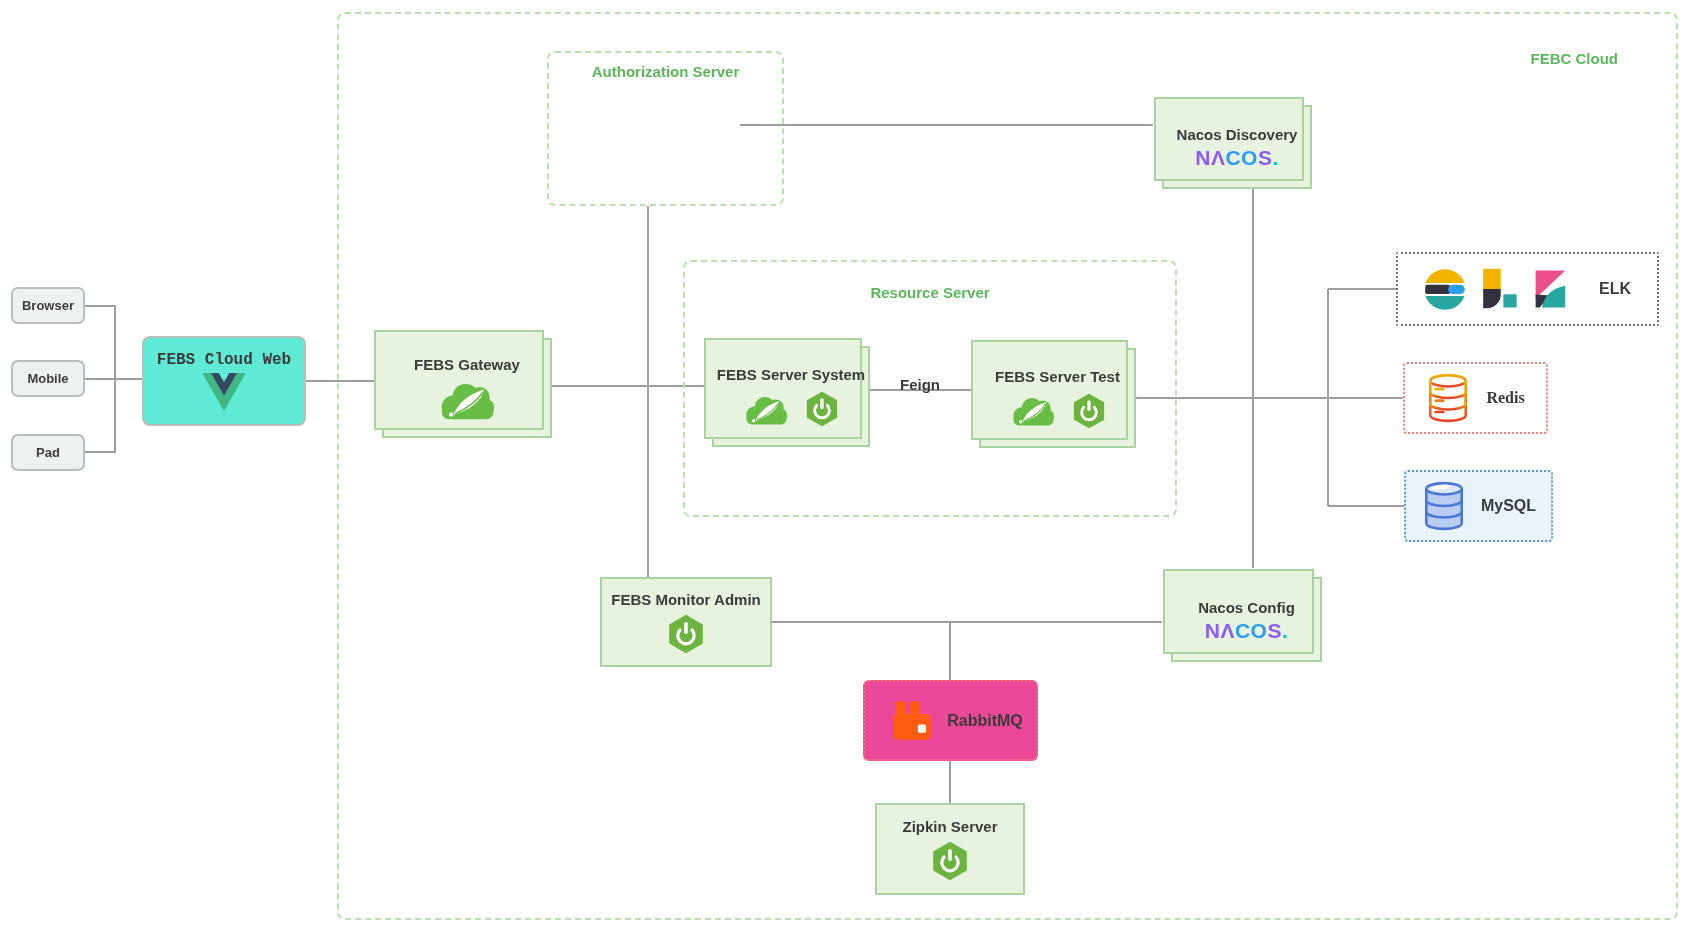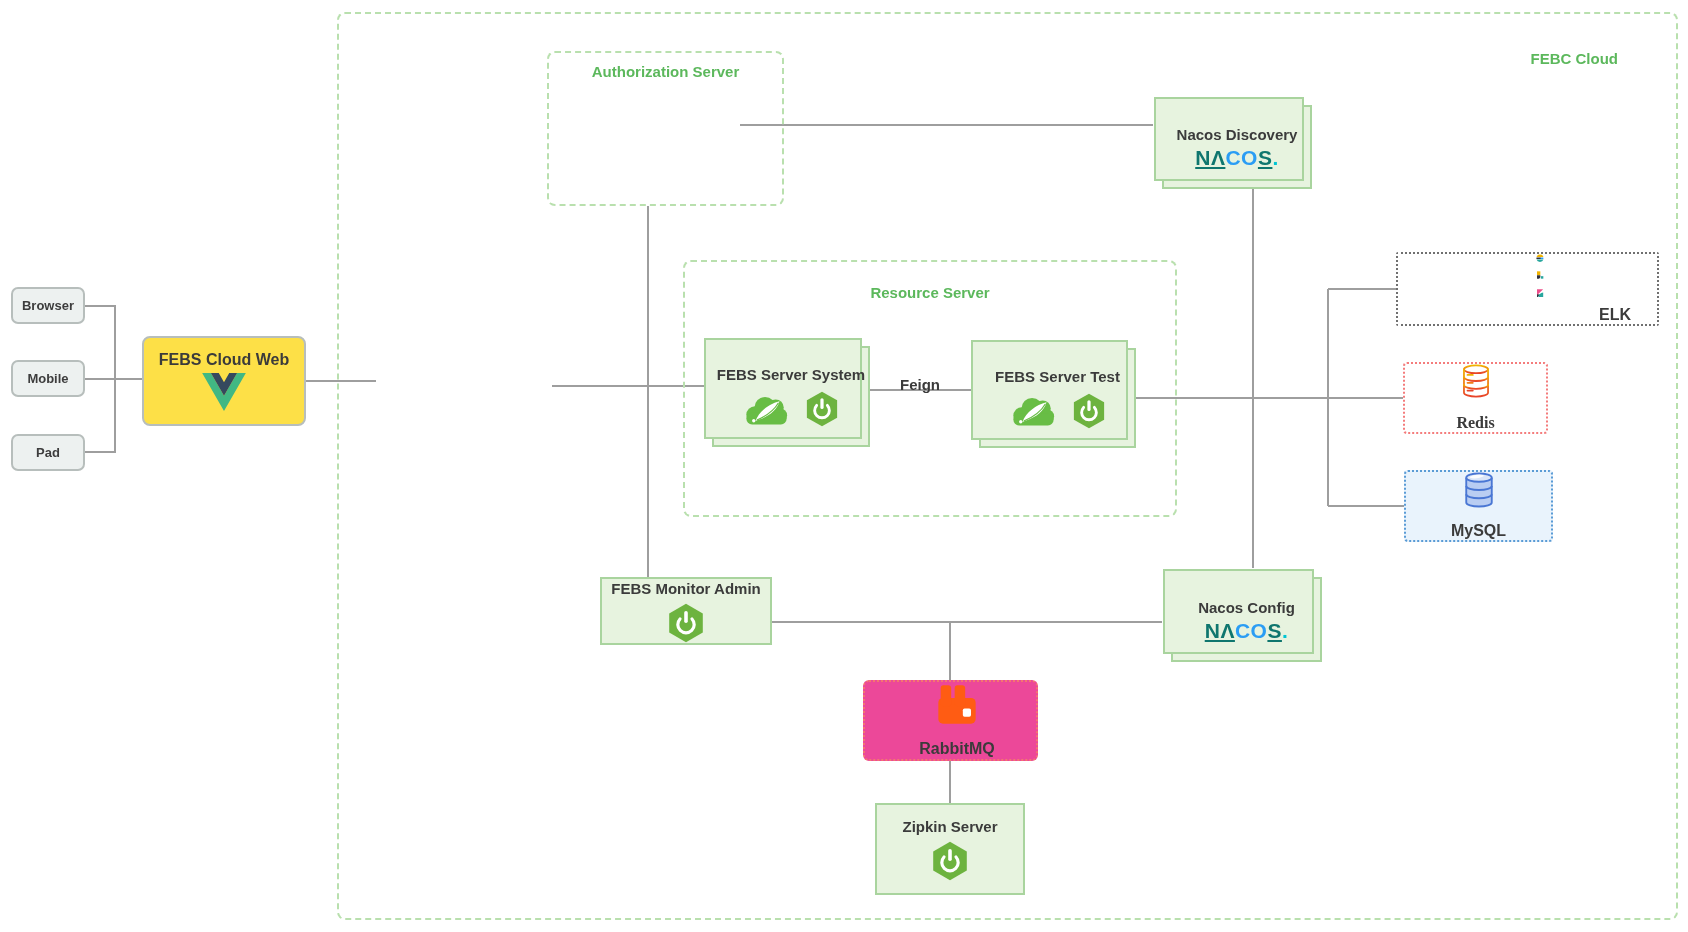--- a/index.html
+++ b/index.html
@@ -4,30 +4,30 @@
 <style>
   html,body{margin:0;padding:0;background:#fff;font-family:"Liberation Sans",sans-serif;}
   #stage{position:relative;width:1688px;height:932px;background:#fff;overflow:hidden;}
   svg.wires{position:absolute;left:0;top:0;width:1688px;height:932px;pointer-events:none;}
   .node{position:absolute;box-sizing:border-box;display:flex;flex-direction:column;align-items:center;justify-content:center;}
   .green{background:#e7f3df;border:2px solid #a9d49e;z-index:1;}
   .stack::before{content:"";position:absolute;top:-10px;left:-10px;width:100%;height:100%;
      background:#e7f3df;border:2px solid #a9d49e;z-index:-1;}
   .client{background:#edf1f0;border:2px solid #b7bebc;border-radius:7px;
      font-size:13px;font-weight:700;color:#3d3d3d;z-index:1;}
-  .webbox{background:#fde047;border:2px solid #b7bebc;border-radius:8px;z-index:1;gap:4px;}
+  .webbox{background:#5eead4;border:2px solid #b7bebc;border-radius:8px;z-index:1;gap:4px;font-family:Liberation Mono, monospace;}
   .dashed-group{position:absolute;box-sizing:border-box;border:2px dashed #b9e0ae;border-radius:8px;}
   .group-label{position:absolute;color:#5cb85c;font-weight:700;font-size:15px;white-space:nowrap;}
   .t{font-size:15px;font-weight:700;color:#3b3b3b;white-space:nowrap;}
   .t-big{font-size:16px;font-weight:700;color:#3b3b3b;}
   .iconrow{display:flex;align-items:center;gap:14px;}
-  .rownode{flex-direction:column;gap:14px;}
+  .rownode{flex-direction:row;gap:14px;}
   .feign-label{position:absolute;font-size:15px;font-weight:600;color:#3b3b3b;text-align:center;margin-top:16px;}
   .nacos-logo{font-size:21px;font-weight:800;letter-spacing:0.5px;line-height:1;margin-top:4px;}
-  .nc-dark{color:#0f766e;text-decoration:underline;} .nc-blue{color:#2b9df4;} .nc-dot{color:#00c5d4;}
+  .nc-dark{color:#8b5cf6;} .nc-blue{color:#2b9df4;} .nc-dot{color:#00c5d4;}
   .elkbox{background:#fff;border:2px dotted #707070;border-radius:2px;z-index:1;}
   .redisbox{background:#fff;border:2px dotted #f47c7c;border-radius:4px;z-index:1;font-family:Liberation Serif, serif;}
   .mysqlbox{background:#e9f3fc;border:2px dotted #5a9bd5;border-radius:4px;z-index:1;}
   .rabbitbox{background:#ec4899;border:2px dotted #f4766f;border-radius:6px;z-index:1;padding-left:13px;}
   .dlabel{font-size:16px;font-weight:700;color:#3b3b3b;}
   .gap6{gap:6px;} .gap8{gap:8px;}
 </style>
 </head>
 <body>
 
@@ -148,20 +148,26 @@
     <span>Pad</span>
   </div>
 
   <div class="node webbox" style="left:142px;top:336px;width:164px;height:90px;">
     <span class="t-big">FEBS Cloud Web</span>
     <svg width="44" height="38">
         <use href="#vue"></use>
       </svg>
   </div>
 
+  <div class="node green stack gap6" style="left:382px;top:338px;width:170px;height:100px;">
+    <span class="t">FEBS Gateway</span>
+    <svg width="62" height="42">
+        <use href="#spring-cloud"></use>
+      </svg>
+  </div>
 
 
   <div class="node green stack" style="left:1162px;top:105px;width:150px;height:84px;">
     <span class="t">Nacos Discovery</span>
     <span class="nacos-logo"><span class="nc-dark">NΛ</span><span class="nc-blue">CO</span><span class="nc-dark">S</span><span class="nc-dot">.</span></span>
   </div>
 
   <div class="node green stack gap8" style="left:712px;top:346px;width:158px;height:101px;">
     <span class="t">FEBS Server System</span>
     <span class="iconrow">
@@ -181,21 +187,21 @@
     <span class="iconrow">
       <svg width="48" height="33">
           <use href="#spring-cloud"></use>
         </svg>
       <svg width="36" height="36">
           <use href="#spring-boot"></use>
         </svg>
     </span>
   </div>
 
-  <div class="node green gap6" style="left:600px;top:577px;width:172px;height:68px;">
+  <div class="node green gap6" style="left:600px;top:577px;width:172px;height:90px;">
     <span class="t">FEBS Monitor Admin</span>
     <svg width="40" height="40">
         <use href="#spring-boot"></use>
       </svg>
   </div>
 
   <div class="node green stack" style="left:1171px;top:577px;width:151px;height:85px;">
     <span class="t">Nacos Config</span>
     <span class="nacos-logo"><span class="nc-dark">NΛ</span><span class="nc-blue">CO</span><span class="nc-dark">S</span><span class="nc-dot">.</span></span>
   </div>

